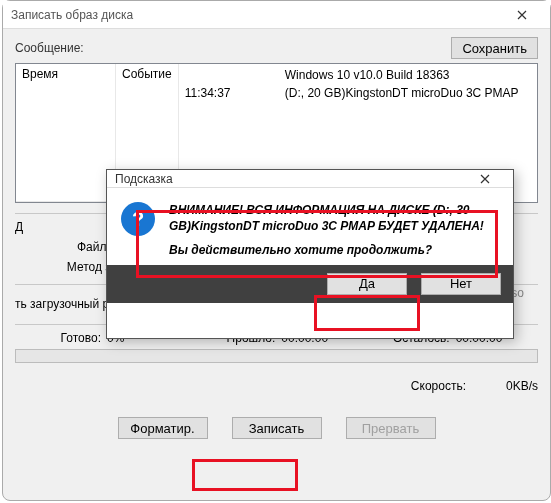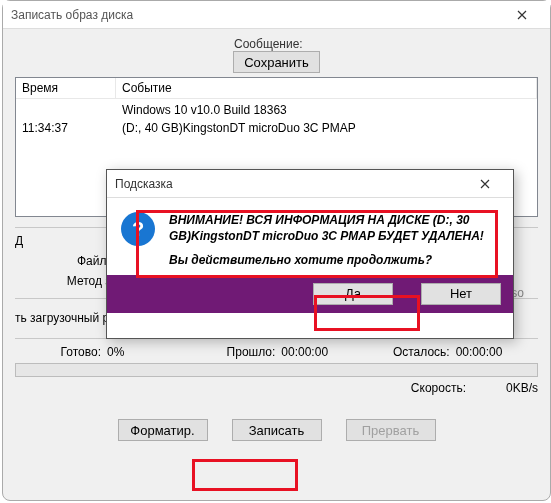--- a/index.html
+++ b/index.html
@@ -35,40 +35,40 @@
   .titlebar .title { flex: 1; }
   .titlebar .close {
     width: 40px; height: 28px;
     display: flex; align-items: center; justify-content: center;
     color: #333;
   }
   .content {
     padding: 8px 12px 6px;
   }
   .row1 {
-    display: flex; align-items: center; margin-bottom: 4px; flex-direction: column;
+    display: flex; align-items: center; margin-bottom: 4px;
   }
   .row1 .lbl { width: 85px; color: #333; }
   .row1 .spacer { flex: 1; }
   .btn {
     background: #e1e1e1;
     border: 1px solid #adadad;
     padding: 2px 10px;
     font-size: 13px;
     font-family: inherit;
     min-width: 70px;
     height: 22px;
     cursor: pointer;
   }
   .log-grid {
     background: #fff;
     border: 1px solid #828790;
     height: 140px;
     display: flex;
-    flex-direction: column;
+    flex-direction: row;
   }
   .log-header {
     display: flex; font-weight: normal; color: #000;
     border-bottom: 1px solid #e8e8e8;
     background: #fff;
   }
   .log-header .col {
     padding: 3px 6px;
     border-right: 1px solid #e8e8e8;
   }
@@ -105,21 +105,21 @@
   .boot-row .lbl { width: 130px; text-align: right; padding-right: 6px; }
   .boot-row .select { width: 180px; }
   .boot-row .express { margin-left: 40px; text-decoration: underline; color: #0066cc; }
   .divider {
     border-top: 1px solid #c8c8c8;
     margin: 10px 0 6px;
   }
   .status-row { display: flex; align-items: center; margin: 4px 0; }
   .status-row .lbl { width: 100px; text-align: right; padding-right: 6px; }
   .status-row .val { width: 90px; }
-  .speed-row { display: flex; justify-content: flex-end; margin: 4px 0 6px; }
+  .speed-row { display: flex; justify-content: flex-end; margin: 16px 0 6px; }
   .speed-row .lbl { margin-right: 12px; }
   .speed-row .val { width: 60px; text-align: right; }
   .btn-row {
     display: flex;
     gap: 24px;
     padding: 6px 12px 8px;
     justify-content: center;
     margin-top: 6px;
   }
   .btn-row .btn { min-width: 90px; }
@@ -133,38 +133,38 @@
   .modal {
     position: absolute;
     left: 106px;
     top: 169px;
     width: 408px;
     height: 170px;
     background: #fff;
     border: 1px solid #555;
     box-shadow: 3px 3px 12px rgba(0,0,0,0.25);
   }
-  .modal .titlebar { background: #fff; border-bottom: 1px solid #ddd; color: #333; height: 28px; }
+  .modal .titlebar { background: #fff; border-bottom: 1px solid #ddd; color: #333; height: 18px; }
   .modal .body {
     display: flex;
     padding: 14px 14px 6px;
   }
   .modal .icon {
     width: 34px; height: 34px; border-radius: 50%;
     background: #1976d2;
     display: flex; align-items: center; justify-content: center;
     color: #fff; font-weight: bold; font-size: 20px;
     margin-right: 14px;
     flex-shrink: 0;
   }
   .modal .msg { flex: 1; font-size: 12px; line-height: 1.35; font-style: italic; }
   .modal .msg .b { font-weight: bold; }
   .modal .btnbar {
-    background: #701a75;
-    display: flex; justify-content: flex-end; gap: 28px;
+    background: #404040;
+    display: flex; justify-content: flex-end; gap: 14px;
     padding: 8px 12px;
   }
   .modal .btnbar .btn { min-width: 80px; }
 </style>
 </head>
 <body>
 
 <div class="window">
   <div class="titlebar">
     <span class="title">Записать образ диска</span>
@@ -187,21 +187,21 @@
         <div class="col col-time">Время</div>
         <div class="col col-event">Событие</div>
       </div>
       <div class="log-body">
         <div class="log-row">
           <div class="col col-time"></div>
           <div class="col col-event">Windows 10 v10.0 Build 18363</div>
         </div>
         <div class="log-row">
           <div class="col col-time">11:34:37</div>
-          <div class="col col-event">(D:, 40 GB)KingstonDT microDuo 3C  PMAP</div>
+          <div class="col col-event">(D:, 20 GB)KingstonDT microDuo 3C  PMAP</div>
         </div>
       </div>
     </div>
 
     <div class="form-area">
       <div class="divider"></div>
       <div class="form-row">
         <span class="lbl" style="width:60px;text-align:left;">Д</span>
       </div>
       <div class="form-row">

